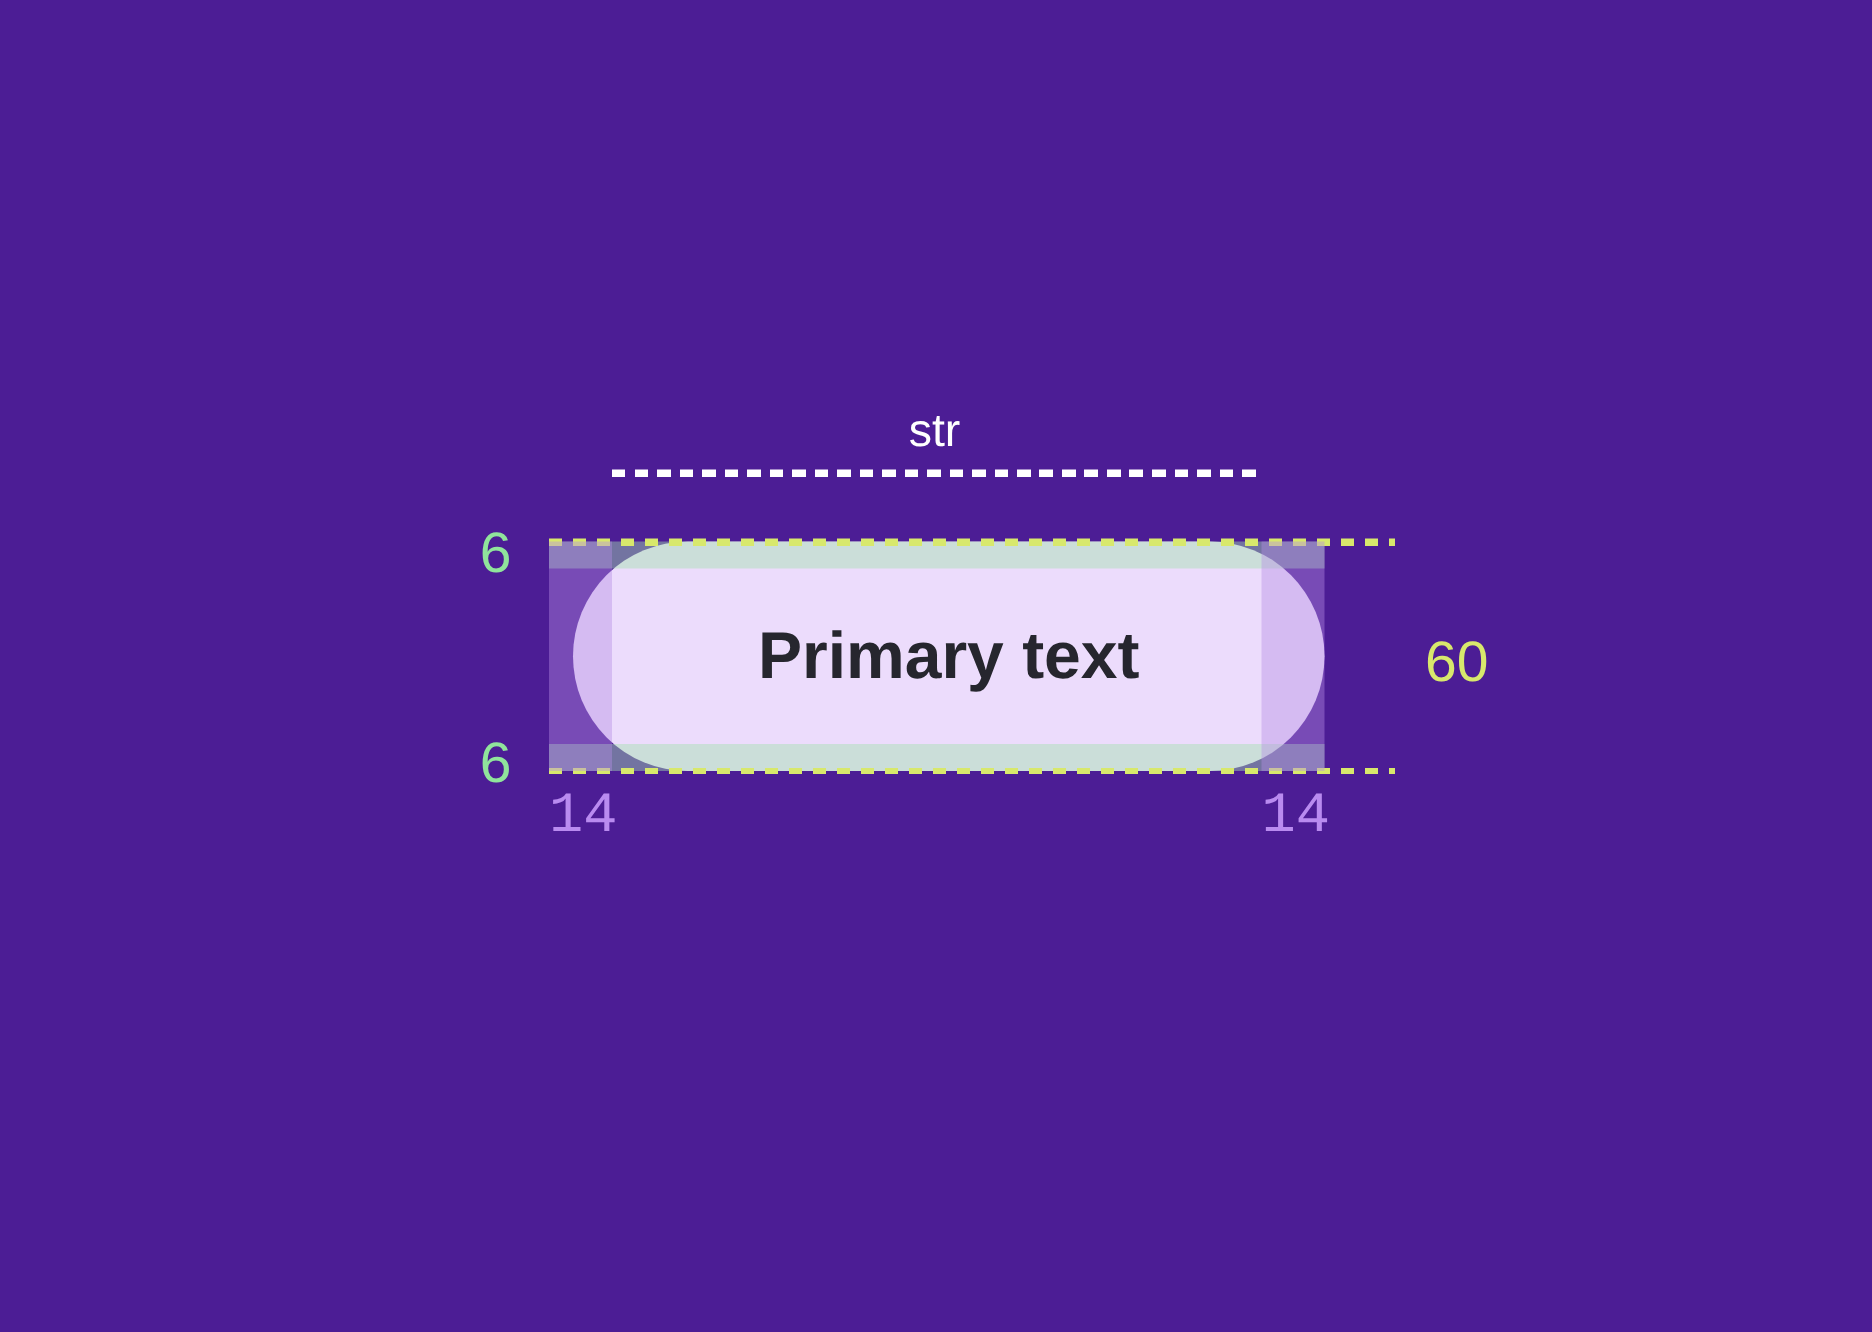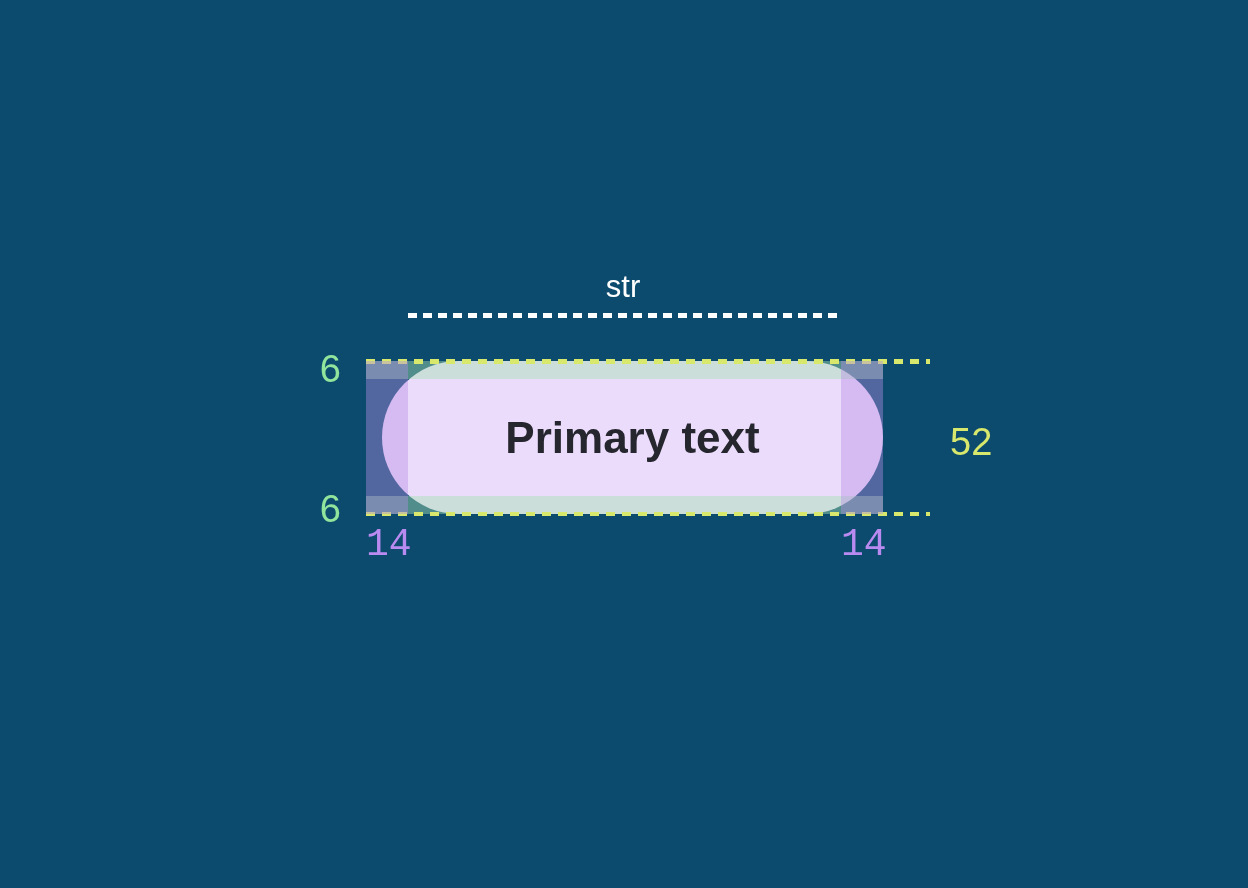--- a/index.html
+++ b/index.html
@@ -1,20 +1,20 @@
 <!DOCTYPE html>
 <html><head>
 <meta charset="utf-8">
 <style>
   html, body { margin: 0; padding: 0; background: #000; }
   .stage {
     position: relative;
     width: 1248px;
     height: 888px;
-    background: #0c4a6e;
+    background: #4c1d95;
     overflow: hidden;
     font-family: "Liberation Sans", sans-serif;
   }
   
   .str-label {
     position: absolute;
     left: 408px; top: 270px; width: 430px;
     text-align: center;
     color: #ffffff;
     font-size: 31px;
@@ -106,19 +106,19 @@
     <div class="edge-guide bottom"></div>
 
     <div class="strip left"></div>
     <div class="strip right"></div>
   </div>
 
   <div class="measure m-green pad-top-label">6</div>
 
   <div class="measure m-green pad-bottom-label">6</div>
 
-  <div class="measure m-yellow height-label">52</div>
+  <div class="measure m-yellow height-label">60</div>
 
   <div class="measure m-purple pad-left-label">14</div>
 
   <div class="measure m-purple pad-right-label">14</div>
 
 </div>
 
 </body></html>

